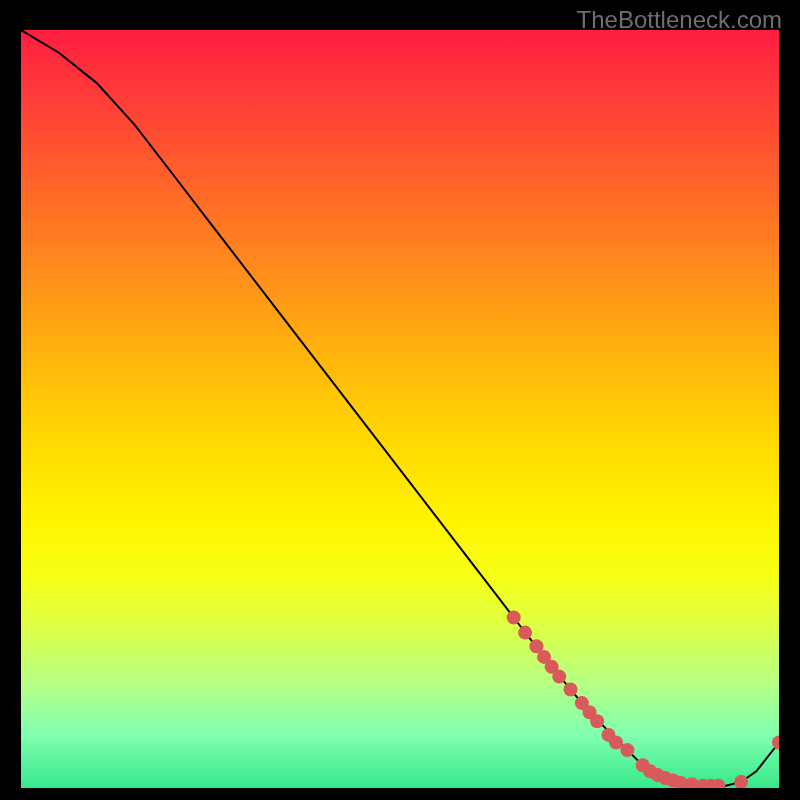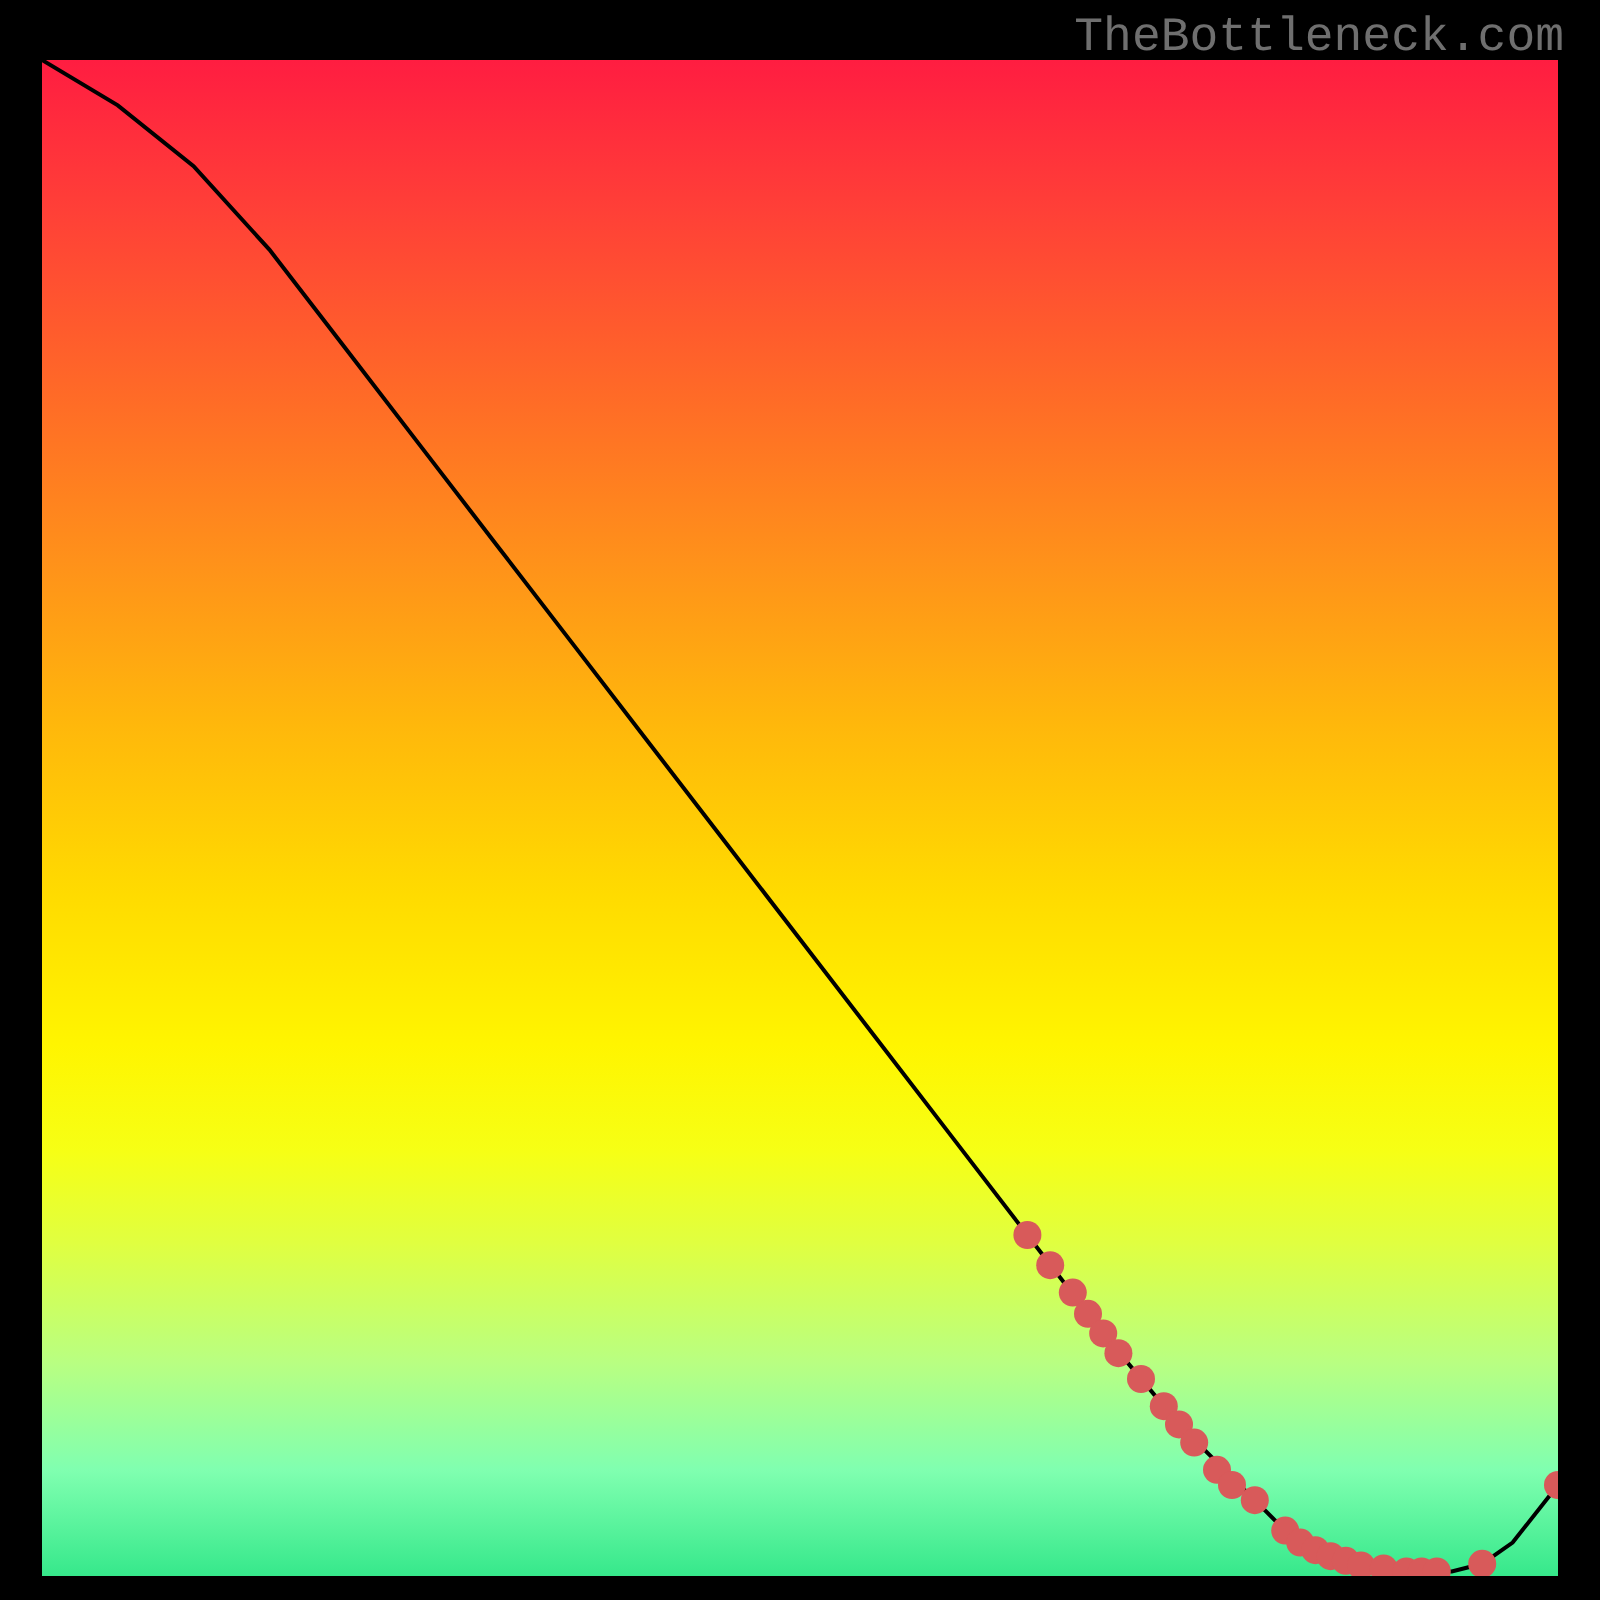--- a/index.html
+++ b/index.html
@@ -9,21 +9,21 @@
     background: #000;
     position: relative;
     font-family: Arial, sans-serif;
   }
   .watermark {
     position: absolute;
     top: 6px;
     right: 18px;
     color: #6f6f6f;
     font-size: 24px;
-    font-family: Liberation Mono, monospace;
+    font-family: Liberation Sans, sans-serif;
     z-index: 10;
   }
   .plot-area {
     position: absolute;
     left: 21px;
     top: 30px;
     width: 758px;
     height: 758px;
     background: linear-gradient(to bottom,
       #ff1d41 0%,

